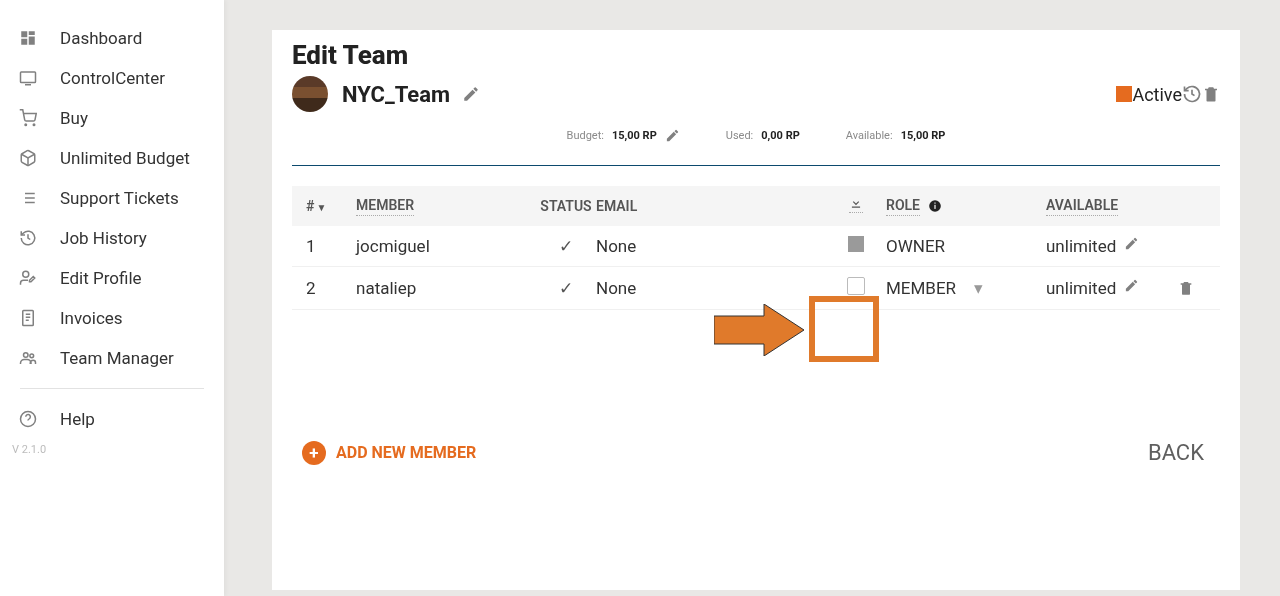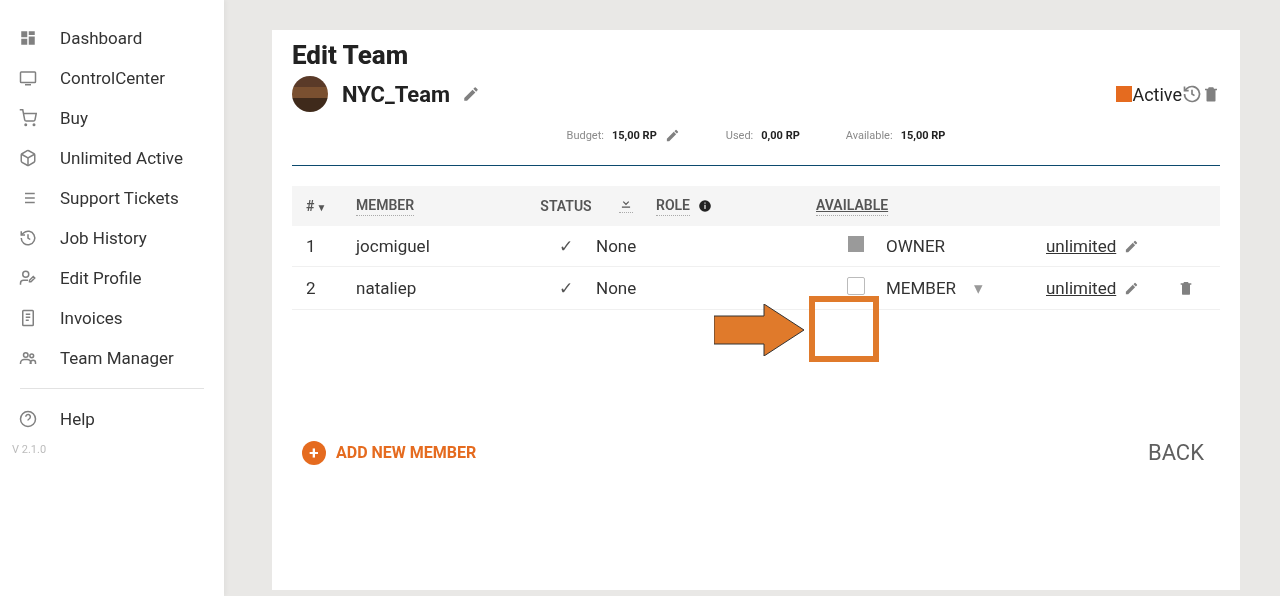--- a/index.html
+++ b/index.html
@@ -136,21 +136,21 @@
     font-size: 17px;
     color: #333;
     border-bottom: 1px solid #f0f0f0;
   }
   .col-idx { width: 50px; }
   .col-member { width: 180px; }
   .col-status { width: 60px; text-align:center;}
   .col-email { width: 230px; }
   .col-dl { width: 60px; text-align:center;}
   .col-role { width: 160px; display:flex; align-items:center; gap:8px;}
-  .col-avail { width: 120px; display:flex; align-items:center; gap:8px;text-decoration:underline;}
+  .col-avail { width: 120px; display:flex; gap:8px;}
   .col-del { width: 40px; margin-left:auto; display:flex; justify-content:center;}
   .underline-th { border-bottom: 1px dotted #aaa; padding-bottom:2px; display:inline-block;}
   .caret-down { font-size:10px; margin-left:2px;}
   .check { color:#555; }
   .gray-sq { width:16px; height:16px; background:#9a9a9a; display:inline-block;}
   .checkbox {
     width: 18px; height:18px; border:1px solid #bbb; border-radius:2px; background:#fff; display:inline-block;
   }
   .highlight-box {
     position: absolute;
@@ -229,21 +229,21 @@
     <span>Buy</span>
   </div>
   <div class="sidebar-item">
     <span class="icon">
       <svg width="18" height="18" viewBox="0 0 24 24" fill="none" stroke="currentColor" stroke-width="2">
           <path d="M21 16V8a2 2 0 0 0-1-1.7l-7-4a2 2 0 0 0-2 0l-7 4A2 2 0 0 0 3 8v8a2 2 0 0 0 1 1.7l7 4a2 2 0 0 0 2 0l7-4a2 2 0 0 0 1-1.7z"></path>
           <polyline points="3.3 7 12 12 20.7 7"></polyline>
           <line x1="12" y1="22" x2="12" y2="12"></line>
         </svg>
     </span>
-    <span>Unlimited Active</span>
+    <span>Unlimited Budget</span>
   </div>
   <div class="sidebar-item">
     <span class="icon">
       <svg width="18" height="18" viewBox="0 0 24 24" fill="none" stroke="currentColor" stroke-width="2">
           <line x1="8" y1="6" x2="21" y2="6"></line>
           <line x1="8" y1="12" x2="21" y2="12"></line>
           <line x1="8" y1="18" x2="21" y2="18"></line>
           <line x1="3" y1="6" x2="3.01" y2="6"></line>
           <line x1="3" y1="12" x2="3.01" y2="12"></line>
           <line x1="3" y1="18" x2="3.01" y2="18"></line>
@@ -357,20 +357,21 @@
       </div>
     </div>
 
     <div class="members-table">
       <div class="thead">
         <div class="col-idx">
           <span>#</span><span class="caret-down">▼</span>
         </div>
         <div class="col-member"><span class="underline-th">MEMBER</span></div>
         <div class="col-status"><span>STATUS</span></div>
+        <div class="col-email"><span>EMAIL</span></div>
         <div class="col-dl">
           <span class="underline-th">
             <svg width="14" height="14" viewBox="0 0 24 24" fill="currentColor">
                 <path d="M12 3v10l4-4 1.4 1.4L12 16 6.6 10.4 8 9l4 4V3h0zM5 18h14v2H5v-2z"></path>
               </svg>
           </span>
         </div>
         <div class="col-role">
           <span class="underline-th">ROLE</span>
           <span style="color:#222;">

